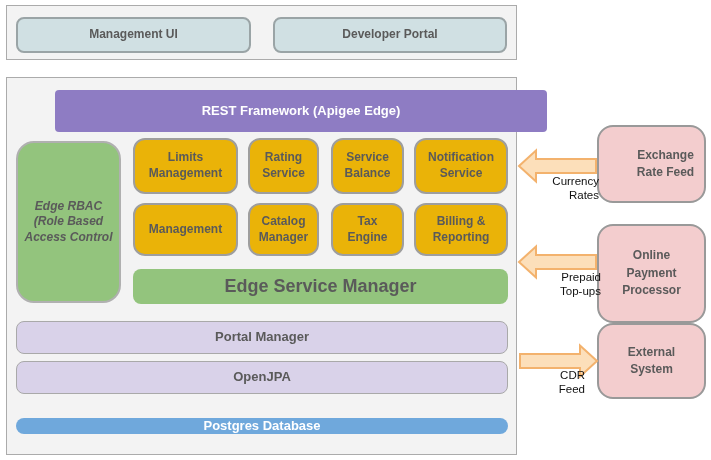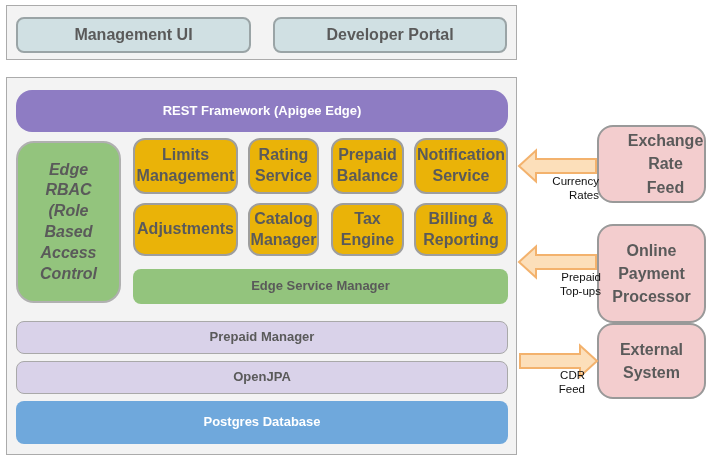--- a/index.html
+++ b/index.html
@@ -6,27 +6,27 @@
   .canvas{
     position:relative;width:711px;height:460px;background:#ffffff;overflow:hidden;
     font-family:"Liberation Sans",sans-serif;
   }
   .container{
     position:absolute;background:#f3f3f3;border:1px solid #ababab;box-sizing:border-box;
   }
   .box{
     position:absolute;box-sizing:border-box;
     display:flex;align-items:center;justify-content:center;text-align:center;
-    font-weight:bold;color:#5a5a5a;font-size:16px;line-height:1.3;
+    font-weight:bold;color:#5a5a5a;font-size:12px;line-height:1.3;
   }
   .cyan{background:#d0e0e3;border:2px solid #9aa4a6;border-radius:8px;}
-  .purple-bar{background:#8e7cc3;border-radius:16px;color:#ffffff;font-size:13px;}
+  .purple-bar{background:#8e7cc3;border-radius:4px;color:#ffffff;font-size:13px;margin-left:39px;}
   .rbac{background:#93c47d;border:2px solid #b0b0b0;border-radius:18px;padding:0 6px;}
   .lgreen{background:#eab308;border:2px solid #9e9e9e;border-radius:12px;padding:0 4px;}
-  .green-bar{background:#93c47d;border-radius:8px;font-size:13px;}
+  .green-bar{background:#93c47d;border-radius:8px;font-size:18px;}
   .lav-bar{background:#d9d2e9;border:1.5px solid #a9a9a9;border-radius:8px;font-size:13px;}
   .blue-bar{background:#6fa8dc;border-radius:8px;color:#ffffff;font-size:13px;}
   .pink{background:#f3cdce;border:2px solid #999999;border-radius:16px;padding:0 8px;line-height:1.45;}
   .flow-label{
     position:absolute;font-size:11.5px;font-weight:normal;color:#111111;
     line-height:1.25;text-align:right;
   }
   .arrow-layer{position:absolute;left:0;top:0;width:711px;height:460px;pointer-events:none;}
 </style>
 </head>
@@ -40,35 +40,35 @@
   </div>
 
   <div class="container" style="left:6px;top:77px;width:511px;height:378px;">
 
     <div class="box purple-bar" style="left:9px;top:12px;width:492px;height:42px;">REST Framework (Apigee Edge)</div>
 
     <div class="box rbac" style="left:9px;top:63px;width:105px;height:162px;font-style:italic;">Edge RBAC (Role Based Access Control</div>
 
     <div class="box lgreen" style="left:126px;top:60px;width:105px;height:56px;">Limits Management</div>
     <div class="box lgreen" style="left:241px;top:60px;width:71px;height:56px;">Rating Service</div>
-    <div class="box lgreen" style="left:324px;top:60px;width:73px;height:56px;">Prepaid Balance</div>
+    <div class="box lgreen" style="left:324px;top:60px;width:73px;height:56px;">Service Balance</div>
     <div class="box lgreen" style="left:407px;top:60px;width:94px;height:56px;">Notification Service</div>
 
-    <div class="box lgreen" style="left:126px;top:125px;width:105px;height:53px;">Adjustments</div>
+    <div class="box lgreen" style="left:126px;top:125px;width:105px;height:53px;">Management</div>
     <div class="box lgreen" style="left:241px;top:125px;width:71px;height:53px;">Catalog Manager</div>
     <div class="box lgreen" style="left:324px;top:125px;width:73px;height:53px;">Tax Engine</div>
     <div class="box lgreen" style="left:407px;top:125px;width:94px;height:53px;">Billing &amp; Reporting</div>
 
     <div class="box green-bar" style="left:126px;top:191px;width:375px;height:35px;">Edge Service Manager</div>
 
-    <div class="box lav-bar" style="left:9px;top:243px;width:492px;height:33px;">Prepaid Manager</div>
+    <div class="box lav-bar" style="left:9px;top:243px;width:492px;height:33px;">Portal Manager</div>
 
     <div class="box lav-bar" style="left:9px;top:283px;width:492px;height:33px;">OpenJPA</div>
 
-    <div class="box blue-bar" style="left:9px;top:323px;width:492px;height:43px;">Postgres Database</div>
+    <div class="box blue-bar" style="left:9px;top:340px;width:492px;height:16px;">Postgres Database</div>
   </div>
 
   <div class="box pink" style="left:597px;top:125px;width:109px;height:78px;padding-left:36px;">Exchange Rate Feed</div>
   <div class="box pink" style="left:597px;top:224px;width:109px;height:99px;">Online Payment Processor</div>
   <div class="box pink" style="left:597px;top:323px;width:109px;height:76px;">External System</div>
 
   <svg class="arrow-layer" viewBox="0 0 711 460">
     <polygon points="519,166 536,150.5 536,159 596,159 596,173 536,173 536,181.5" fill="#fcdfba" stroke="#f3b26d" stroke-width="2"></polygon>
     <polygon points="519,262 536,246.5 536,255 596,255 596,269 536,269 536,277.5" fill="#fcdfba" stroke="#f3b26d" stroke-width="2"></polygon>
     <polygon points="597,361 580,345.5 580,354 520,354 520,368 580,368 580,376.5" fill="#fcdfba" stroke="#f3b26d" stroke-width="2"></polygon>

